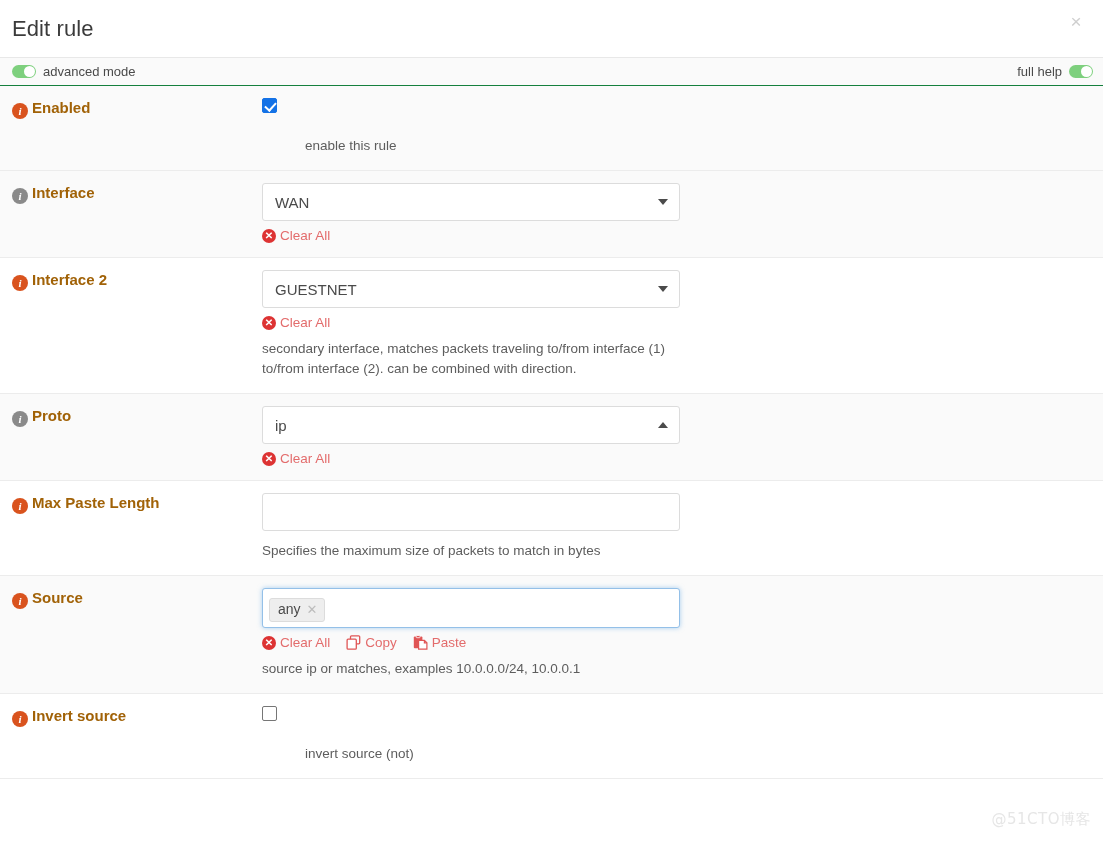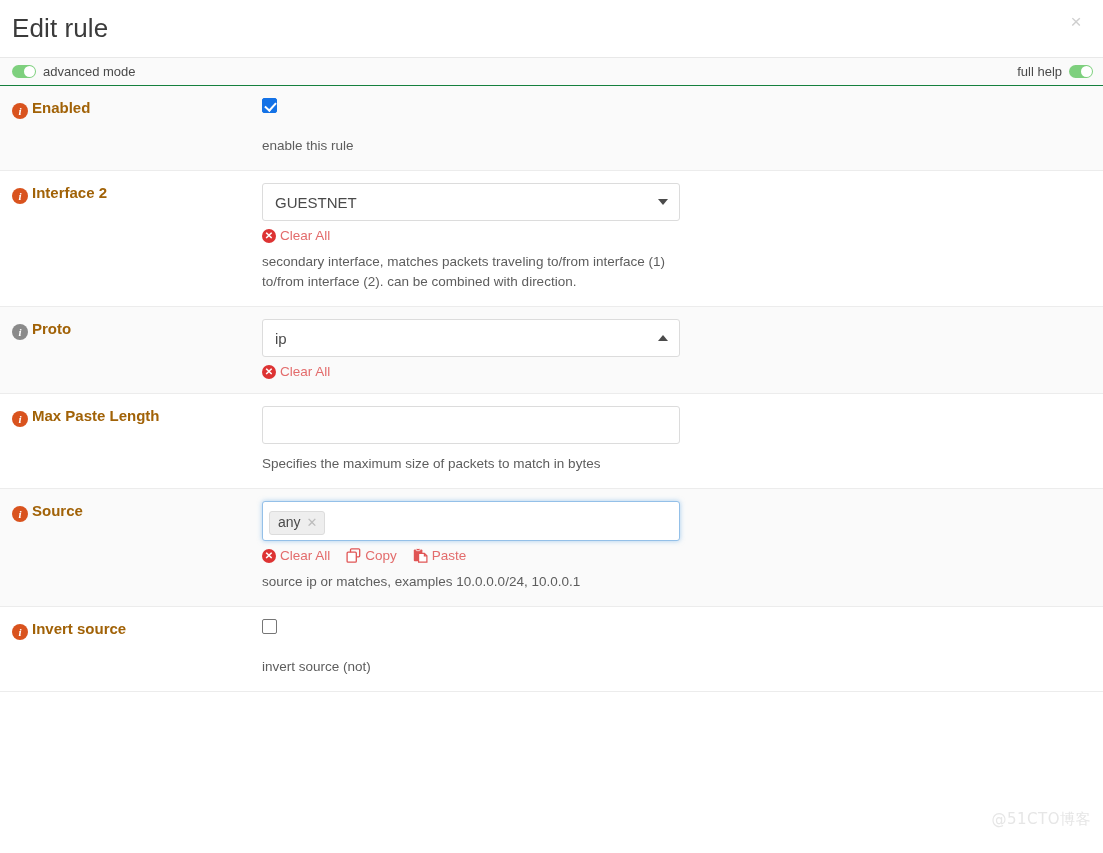--- a/index.html
+++ b/index.html
@@ -20,21 +20,21 @@
   
   .modal-header {
     height: 57px;
     position: relative;
     display: flex;
     align-items: center;
     padding: 0 12px;
     background: #ffffff;
   }
   .modal-title {
-    font-size: 26px;
+    font-size: 22px;
     font-weight: 400;
     color: #3b3b3b;
     letter-spacing: 0.1px;
   }
   .close-btn {
     position: absolute;
     right: 14px;
     top: 8px;
     width: 26px;
     height: 26px;
@@ -298,21 +298,21 @@
 
   
   .help {
     font-size: 13.5px;
     color: #5d5d5d;
     line-height: 20px;
     margin-top: 10px;
     max-width: 420px;
   }
   .help.tight { margin-top: 9px; }
-  .help.under-cbx { margin-top: 20px; }
+  .help.under-cbx { margin-top: 20px; margin-left: 43px; }
 
   
   .watermark {
     position: absolute;
     right: 12px;
     bottom: 24px;
     font-size: 15px;
     color: #e6e6e6;
     letter-spacing: 0.5px;
     user-select: none;
@@ -350,20 +350,37 @@
     <td class="label-cell">
       <span class="info-icon">i</span><span class="field-label">Enabled</span>
     </td>
     <td class="field-cell">
       <span class="cbx checked"></span>
       <div class="help under-cbx">enable this rule</div>
     </td>
   </tr>
 
 
+  <tr class="shaded">
+    <td class="label-cell">
+      <span class="info-icon gray">i</span><span class="field-label">Interface</span>
+    </td>
+    <td class="field-cell">
+      <div class="select-wrap">
+        <span class="select-value">WAN</span>
+        <span class="caret down"></span>
+      </div>
+      <div class="actions">
+        <a class="action-link">
+          <span class="icon-clear">✕</span>
+          <span>Clear All</span>
+        </a>
+      </div>
+    </td>
+  </tr>
 
   <tr class="plain">
     <td class="label-cell">
       <span class="info-icon">i</span><span class="field-label">Interface 2</span>
     </td>
     <td class="field-cell">
       <div class="select-wrap">
         <span class="select-value">GUESTNET</span>
         <span class="caret down"></span>
       </div>

